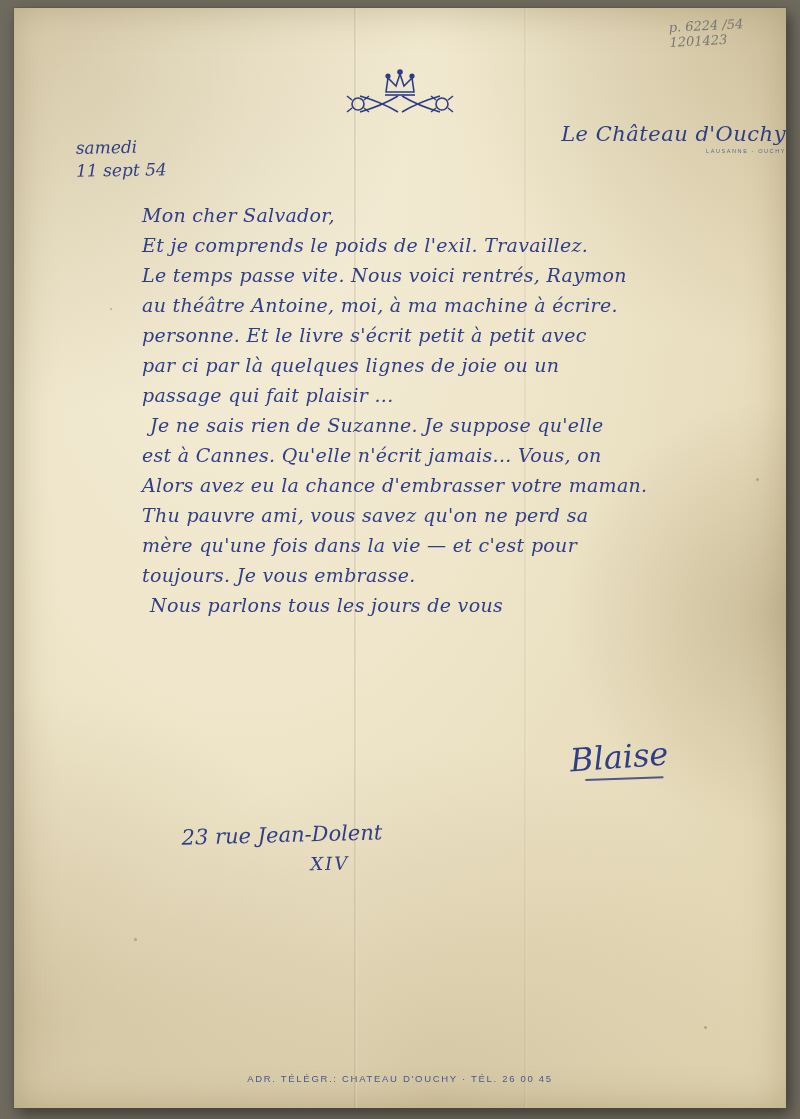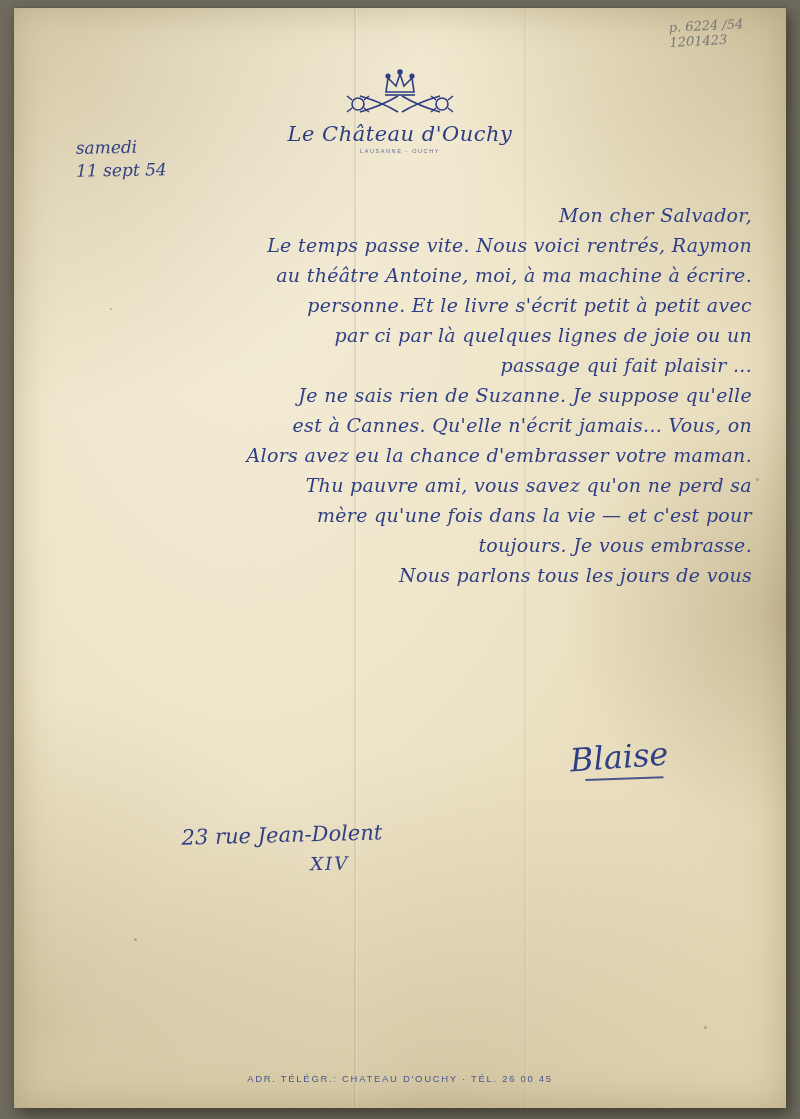--- a/index.html
+++ b/index.html
@@ -83,21 +83,21 @@
     transform: rotate(-3deg);
     opacity: .85;
   }
 
   
   .letterhead {
     position: absolute;
     left: 0;
     right: 0;
     top: 58px;
-    text-align: center;
+    text-align: right;
     color: #2f3f86;
   }
   .crest {
     display: block;
     margin: 0 auto;
   }
   .house-name {
     margin-top: 2px;
     font-family: "DejaVu Serif", serif;
     font-style: italic;
@@ -131,21 +131,20 @@
     left: 128px;
     top: 192px;
     width: 610px;
     font-size: 19px;
     line-height: 30px;
     letter-spacing: .3px;
   }
   .body-text .line {
     display: block;
     white-space: nowrap;
-    text-align: right;
   }
   .body-text .line.indent { padding-left: 8px; }
 
   .signature {
     position: absolute;
     right: 118px;
     top: 730px;
     font-family: "DejaVu Serif", serif;
     font-style: italic;
     font-size: 32px;
@@ -234,20 +233,21 @@
       <div class="house-sub">LAUSANNE - OUCHY</div>
     </div>
 
     <div class="date-block ink">
       <div>samedi</div>
       <div>11 sept 54</div>
     </div>
 
     <div class="body-text ink">
       <span class="line">Mon cher Salvador,</span>
+      <span class="line">Et je comprends le poids de l'exil. Travaillez.</span>
       <span class="line">Le temps passe vite. Nous voici rentrés, Raymon</span>
       <span class="line">au théâtre Antoine, moi, à ma machine à écrire.</span>
       <span class="line">personne. Et le livre s'écrit petit à petit avec</span>
       <span class="line">par ci par là quelques lignes de joie ou un</span>
       <span class="line">passage qui fait plaisir ...</span>
       <span class="line indent">Je ne sais rien de Suzanne. Je suppose qu'elle</span>
       <span class="line">est à Cannes. Qu'elle n'écrit jamais... Vous, on</span>
       <span class="line">Alors avez eu la chance d'embrasser votre maman.</span>
       <span class="line">Thu pauvre ami, vous savez qu'on ne perd sa</span>
       <span class="line">mère qu'une fois dans la vie — et c'est pour</span>

